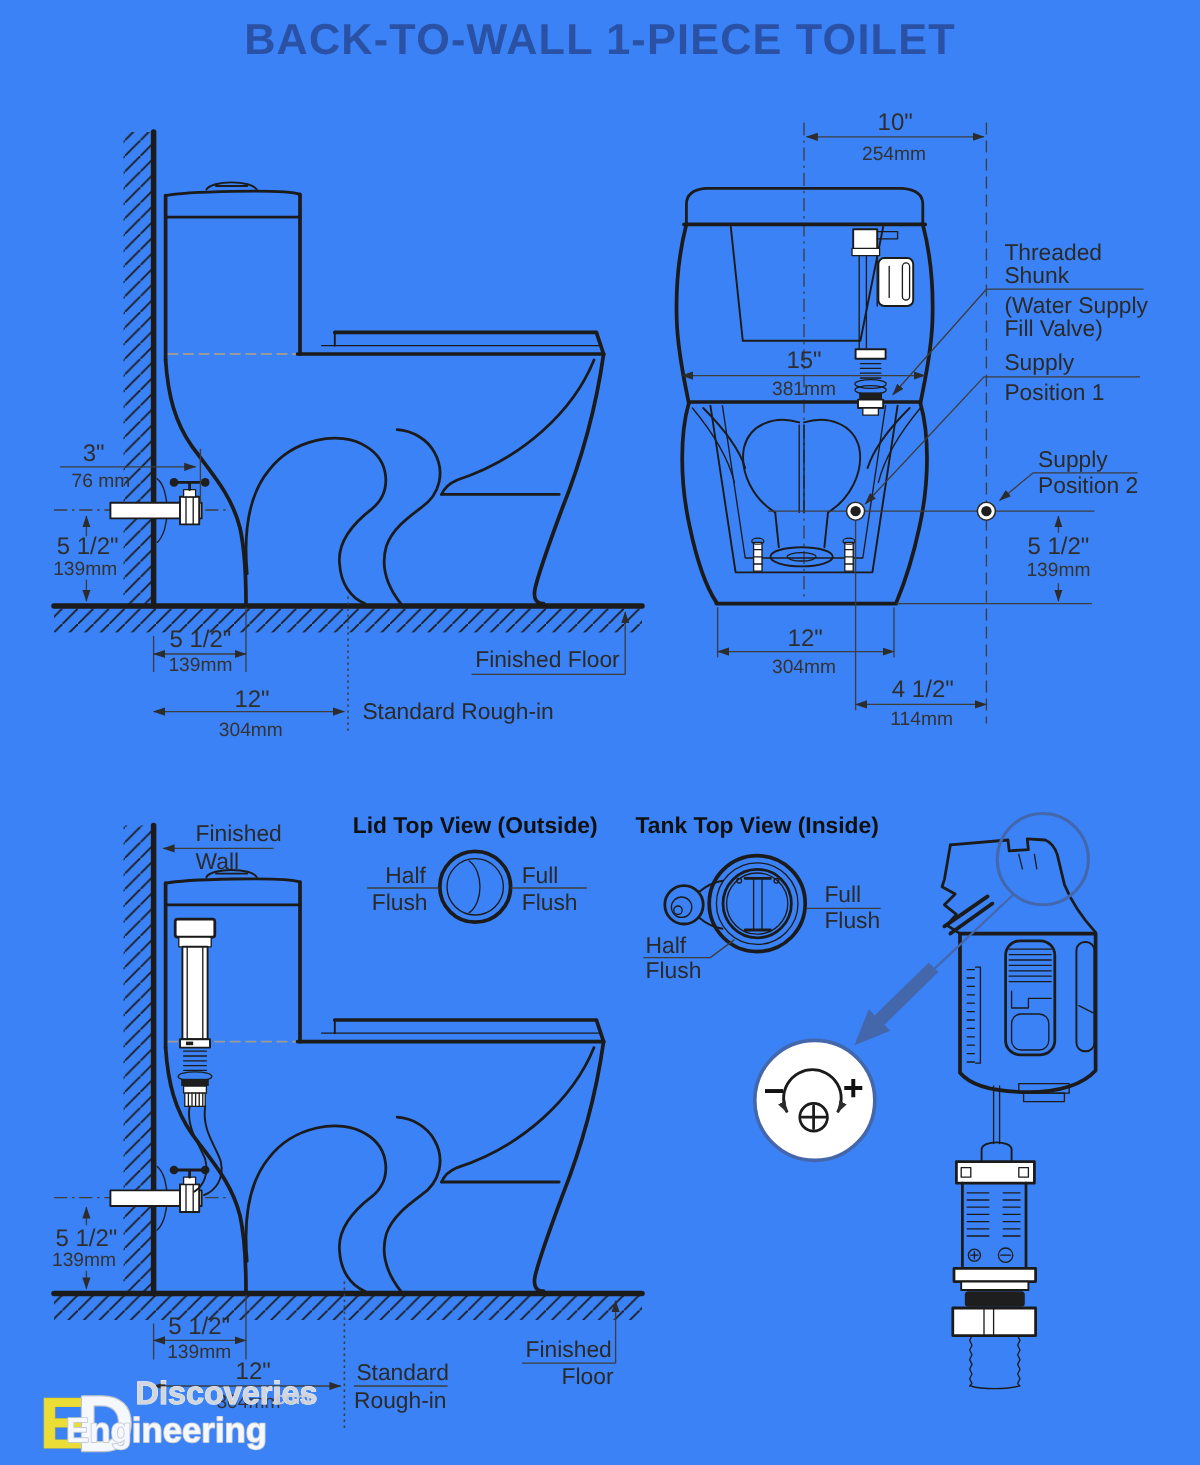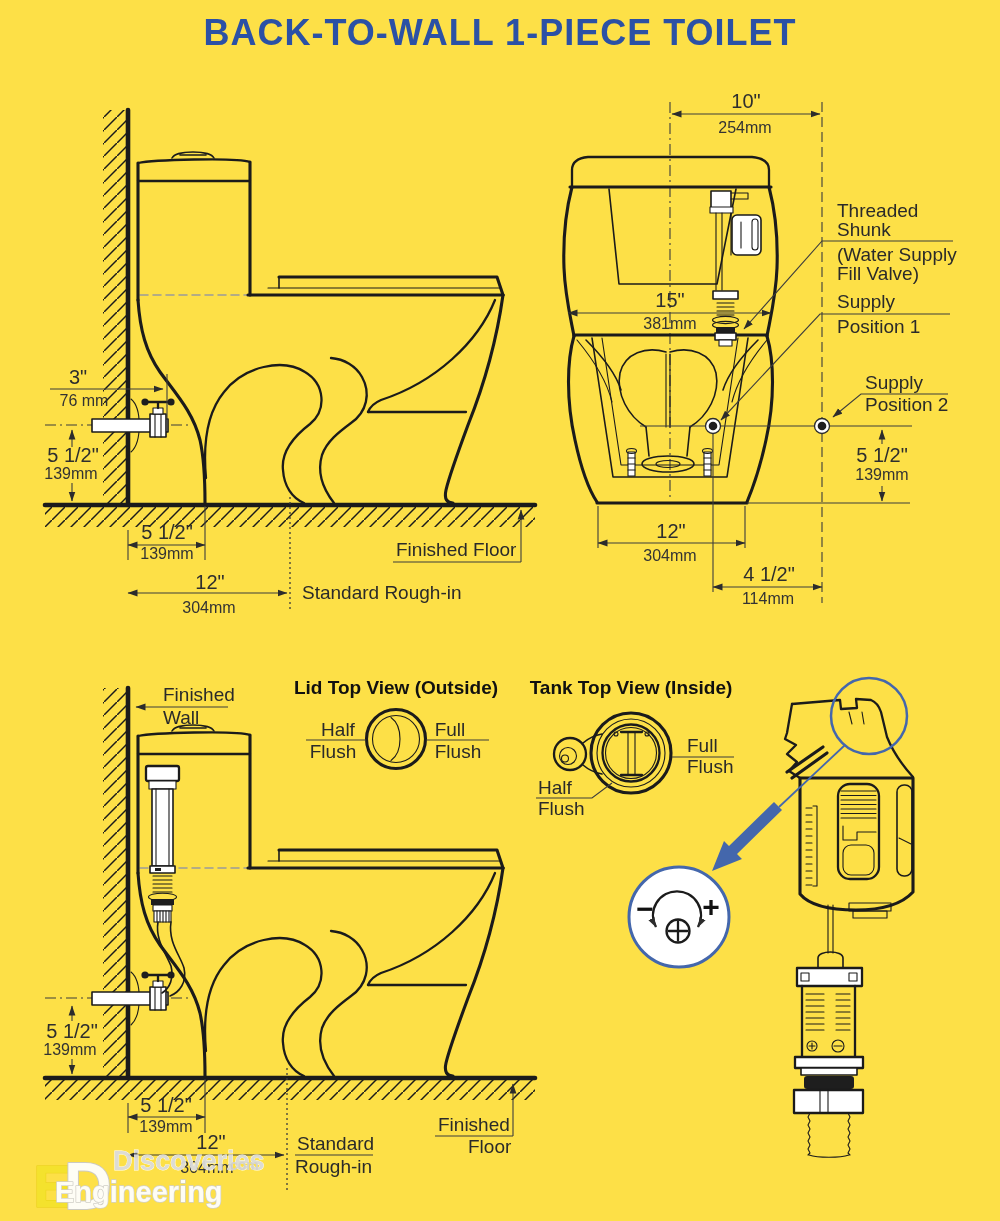--- a/index.html
+++ b/index.html
@@ -1,16 +1,16 @@
 <!DOCTYPE html>
 <html><head>
 <meta charset="utf-8">
 <style>
   html,body{margin:0;padding:0;background:#ffffff;}
-  #page{position:relative;width:1000px;height:1221px;background:#fde047;overflow:hidden;
+  #page{position:relative;width:1000px;height:1221px;background:#3b82f6;overflow:hidden;
         font-family:"Liberation Sans",sans-serif;}
   svg{position:absolute;left:0;top:0;}
   
   .ln  {fill:none;stroke:#1b1b1b;stroke-width:1.6;stroke-linecap:round;stroke-linejoin:round;}
   .w1  {stroke-width:1.1;}
   .w2  {stroke-width:2.3;}
   .w3  {stroke-width:3.1;}
   .wall{stroke-width:4.6;}
   .dim {fill:none;stroke:#3d3d3d;stroke-width:1.1;}
   .dotline{stroke-dasharray:2 3;stroke-width:1.3;}

